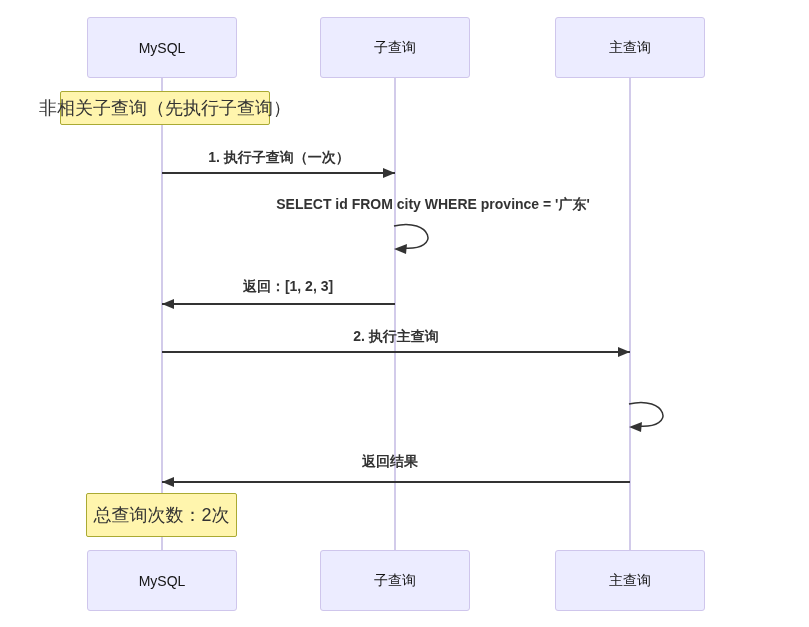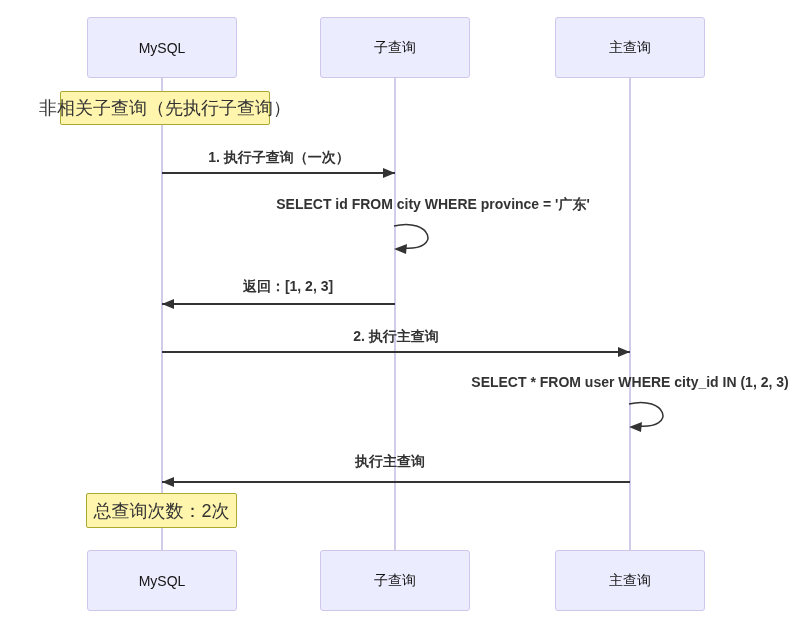--- a/index.html
+++ b/index.html
@@ -61,31 +61,30 @@
   </svg>
 
   <div class="msg-label" style="left:288px;top:277px;text-align:center;">返回：[1, 2, 3]</div>
   <div class="msg-line" style="left:162px;top:303px;width:233px;"></div>
   <div class="arrow left" style="left:162px;top:299px;"></div>
 
   <div class="msg-label" style="left:396px;top:327px;text-align:center;">2. 执行主查询</div>
   <div class="msg-line" style="left:162px;top:351px;width:468px;"></div>
   <div class="arrow right" style="left:618px;top:347px;"></div>
 
-  <div class="msg-label" style="left:630px;top:373px;">SELECT * FROM user WHERE city_id IN (1, 2, 3)</div>
   <svg class="selfloop" style="left:628px;top:399px;" width="50" height="34" viewBox="0 0 50 34">
     <path d="M1 5 C 38 -4, 50 30, 10 27" fill="none" stroke="#333" stroke-width="1.5"></path>
     <polygon points="1,28 14,23 13,33" fill="#333"></polygon>
   </svg>
 
-  <div class="msg-label" style="left:390px;top:452px;">执行主查询</div>
+  <div class="msg-label" style="left:390px;top:452px;">返回结果</div>
   <div class="msg-line" style="left:162px;top:481px;width:468px;"></div>
   <div class="arrow left" style="left:162px;top:477px;"></div>
 
-  <div class="note" style="left:86px;top:493px;width:151px;height:35px;">总查询次数：2次</div>
+  <div class="note" style="left:86px;top:493px;width:151px;height:44px;">总查询次数：2次</div>
 
   <div class="actor" style="left:87px;top:550px;">
     <span>MySQL</span>
   </div>
   <div class="actor" style="left:320px;top:550px;">
     <span>子查询</span>
   </div>
   <div class="actor" style="left:555px;top:550px;">
     <span>主查询</span>
   </div>

